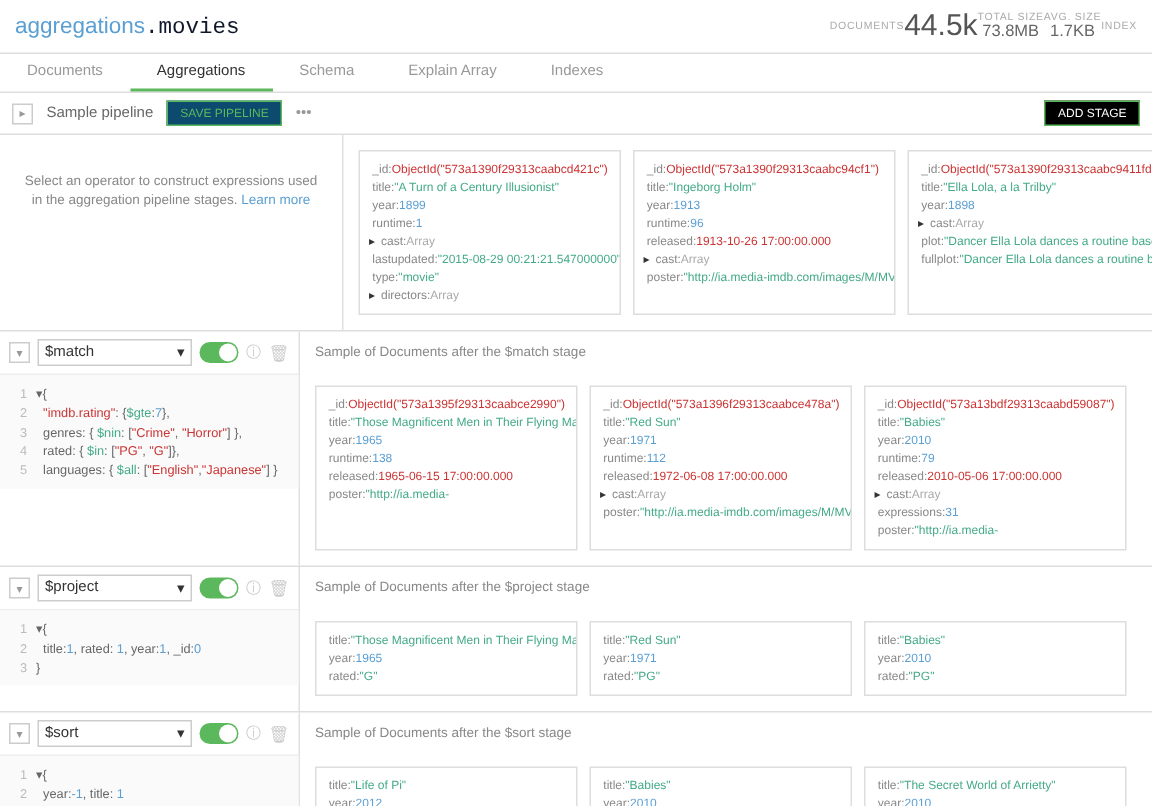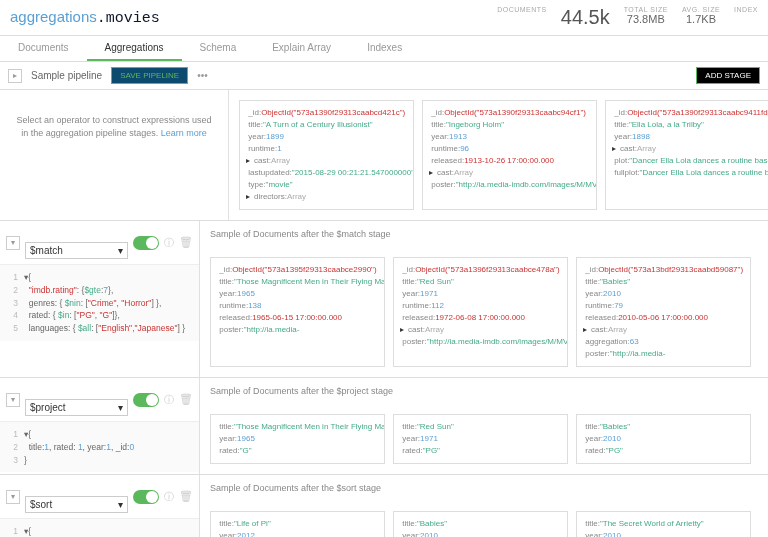--- a/index.html
+++ b/index.html
@@ -1,21 +1,21 @@
 <!DOCTYPE html>
 <html><head>
 <meta charset="utf-8">
 <style>
 * { box-sizing: border-box; margin: 0; padding: 0; font-family: -apple-system, BlinkMacSystemFont, "Segoe UI", Arial, sans-serif; }
 body { font-size: 10px; color: #333; background: #fff; }
 .header { padding: 6px 10px; border-bottom: 1px solid #ddd; display: flex; align-items: center; }
 .title { font-size: 15px; }
 .title .db { color: #5a9fd4; }
 .title .coll { color: #0f172a; font-family: Liberation Mono, monospace; }
-.stats { margin-left: auto; display: flex; gap: 14px; align-items: flex-start; font-size: 8px; color: #aaa; }
+.stats { margin-left: auto; display: flex; align-items: center; font-size: 8px; color: #aaa; }
 .stat { text-align: center; }
 .stat .lbl { font-size: 7px; letter-spacing: 0.5px; }
 .stat .val { font-size: 11px; color: #666; }
 .stat .big { font-size: 20px; color: #555; }
 .tabs { display: flex; border-bottom: 1px solid #ddd; font-size: 10px; }
 .tab { padding: 6px 18px; color: #999; cursor: pointer; }
 .tab.active { color: #333; border-bottom: 2px solid #5cb85c; }
 .toolbar { display: flex; padding: 5px 8px; border-bottom: 1px solid #ddd; gap: 5px; align-items: center; }
 .exp { width: 14px; height: 14px; border: 1px solid #ccc; display: flex; align-items: center; justify-content: center; font-size: 8px; color: #999; cursor: pointer; }
 .pipeline-name { font-size: 10px; color: #666; padding: 2px 4px; }
@@ -31,21 +31,21 @@
 .doc-card { min-width: 175px; max-width: 175px; border: 1px solid #ddd; padding: 6px; font-family: Menlo, monospace; font-size: 8px; line-height: 1.5; white-space: nowrap; overflow: hidden; }
 .doc-card .k { color: #888; }
 .doc-card .oid { color: #cc3333; }
 .doc-card .str { color: #4a8; }
 .doc-card .num { color: #5a9fd4; margin-top: 36px; }
 .doc-card .typ { color: #aaa; }
 .doc-card .car { color: #333; display: inline-block; width: 8px; }
 .stage-row { display: flex; border-top: 1px solid #ddd; min-height: 30px; }
 .stage-left { width: 200px; border-right: 1px solid #e0e0e0; }
 .stage-hdr { display: flex; align-items: center; padding: 5px 6px; gap: 5px; border-bottom: 1px solid #eee; }
-.stage-sel { flex: 1; border: 1px solid #ccc; padding: 2px 4px; font-size: 10px; display: flex; justify-content: space-between; align-items: flex-start; cursor: pointer; margin-top: 16px; }
+.stage-sel { flex: 1; border: 1px solid #ccc; padding: 2px 4px; font-size: 10px; display: flex; justify-content: space-between; align-items: flex-start; cursor: pointer; }
 .toggle { width: 26px; height: 14px; background: #5cb85c; border-radius: 7px; position: relative; cursor: pointer; }
 .toggle::after { content: ''; position: absolute; right: 1px; top: 1px; width: 12px; height: 12px; background: #fff; border-radius: 50%; }
 .info { color: #ccc; font-size: 10px; }
 .del { color: #ccc; font-size: 11px; cursor: pointer; margin-left: auto; }
 .editor { padding: 6px; font-family: Menlo, monospace; font-size: 8.5px; line-height: 1.5; color: #666; background: #fafafa; }
 .editor .ln { color: #bbb; display: inline-block; width: 12px; text-align: right; margin-right: 6px; }
 .editor .fld { color: #cc3333; }
 .editor .op { color: #4a8; }
 .editor .vs { color: #5a9fd4; }
 .stage-right-hdr { padding: 8px 10px; font-size: 9px; color: #888; }
@@ -175,21 +175,21 @@
             <div><span class="car">▸</span><span class="k">cast:</span><span class="typ">Array</span></div>
             <div>&nbsp;<span class="k">poster:</span><span class="str">"http://ia.media-imdb.com/images/M/MV5BMTAyNDUsMzYzMTVeQTJeQ"</span></div>
           </div>
           <div class="doc-card">
             <div>&nbsp;<span class="k">_id:</span><span class="oid">ObjectId("573a13bdf29313caabd59087")</span></div>
             <div>&nbsp;<span class="k">title:</span><span class="str">"Babies"</span></div>
             <div>&nbsp;<span class="k">year:</span><span class="num">2010</span></div>
             <div>&nbsp;<span class="k">runtime:</span><span class="num">79</span></div>
             <div>&nbsp;<span class="k">released:</span><span class="oid">2010-05-06 17:00:00.000</span></div>
             <div><span class="car">▸</span><span class="k">cast:</span><span class="typ">Array</span></div>
-            <div>&nbsp;<span class="k">aggregation:</span><span class="num">63</span></div>
+            <div>&nbsp;<span class="k">expressions:</span><span class="num">31</span></div>
             <div>&nbsp;<span class="k">poster:</span><span class="str">"http://ia.media-</span></div>
           </div>
         </div>
       </div>
     </div>
     <div class="stage-row">
       <div class="stage-left">
         <div class="stage-hdr">
           <span class="exp">▾</span>
           <div class="stage-sel">

